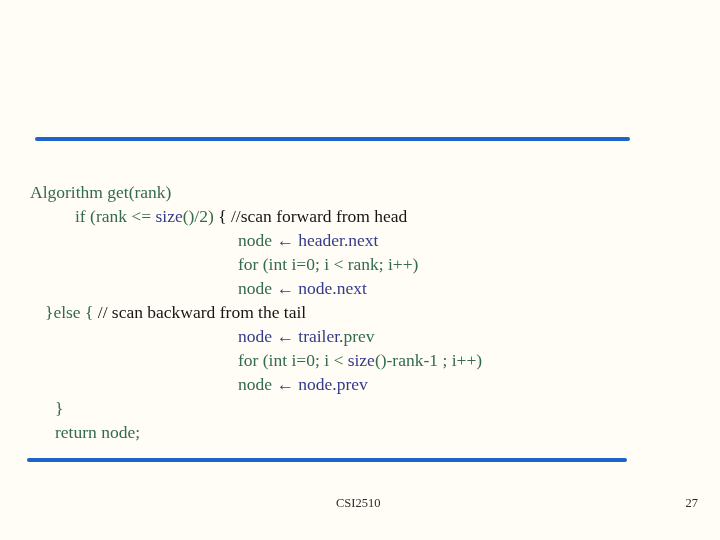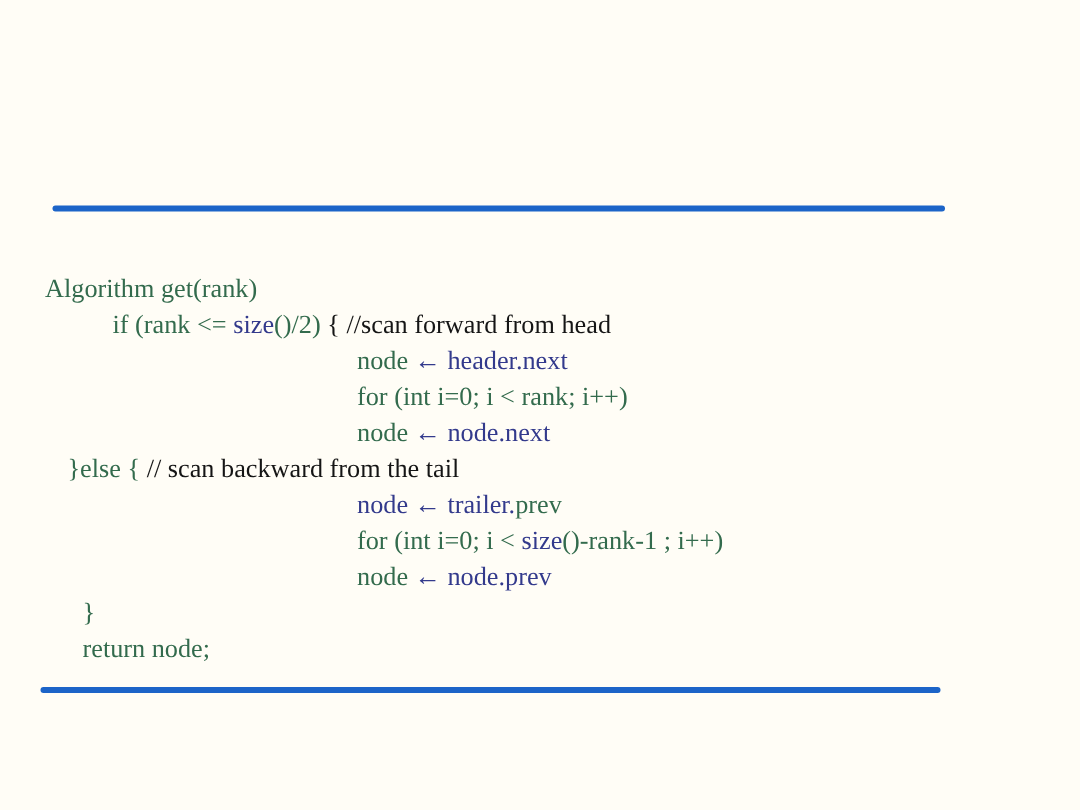--- a/index.html
+++ b/index.html
@@ -64,13 +64,17 @@
 </head>
 <body>
 
 <div id="slide" style="background: rgb(255, 253, 246);">
   <div id="top-rule" class="rule" style="background: rgb(28, 100, 200);"></div>
 
   <div id="code-block"><div class="code-line" style="padding-left: 0px;"><span style="color: rgb(51, 107, 77);">Algorithm get(rank)</span></div><div class="code-line" style="padding-left: 45px;"><span style="color: rgb(51, 107, 77);">if (rank &lt;= </span><span style="color: rgb(51, 58, 140);">size</span><span style="color: rgb(51, 107, 77);">()/2) </span><span style="color: rgb(21, 21, 21);">{ //scan forward from head</span></div><div class="code-line" style="padding-left: 208px;"><span style="color: rgb(51, 107, 77);">node </span><span style="color: rgb(51, 58, 140);">← header.next</span></div><div class="code-line" style="padding-left: 208px;"><span style="color: rgb(51, 107, 77);">for (int i=0; i &lt; rank; i++)</span></div><div class="code-line" style="padding-left: 208px;"><span style="color: rgb(51, 107, 77);">node </span><span style="color: rgb(51, 58, 140);">← node.next</span></div><div class="code-line" style="padding-left: 15px;"><span style="color: rgb(51, 107, 77);">}else { </span><span style="color: rgb(21, 21, 21);">// scan backward from the tail</span></div><div class="code-line" style="padding-left: 208px;"><span style="color: rgb(51, 58, 140);">node ← trailer.</span><span style="color: rgb(51, 107, 77);">prev</span></div><div class="code-line" style="padding-left: 208px;"><span style="color: rgb(51, 107, 77);">for (int i=0; i &lt; </span><span style="color: rgb(51, 58, 140);">size</span><span style="color: rgb(51, 107, 77);">()-rank-1 ; i++)</span></div><div class="code-line" style="padding-left: 208px;"><span style="color: rgb(51, 107, 77);">node </span><span style="color: rgb(51, 58, 140);">← node.prev</span></div><div class="code-line" style="padding-left: 25px;"><span style="color: rgb(51, 107, 77);">}</span></div><div class="code-line" style="padding-left: 25px;"><span style="color: rgb(51, 107, 77);">return node;</span></div></div>
 
   <div id="bottom-rule" class="rule" style="background: rgb(28, 100, 200);"></div>
 
+  <div id="footer">
+    <span id="footer-course">CSI2510</span>
+    <span id="footer-page">27</span>
+  </div>
 </div>
 
 </body></html>

